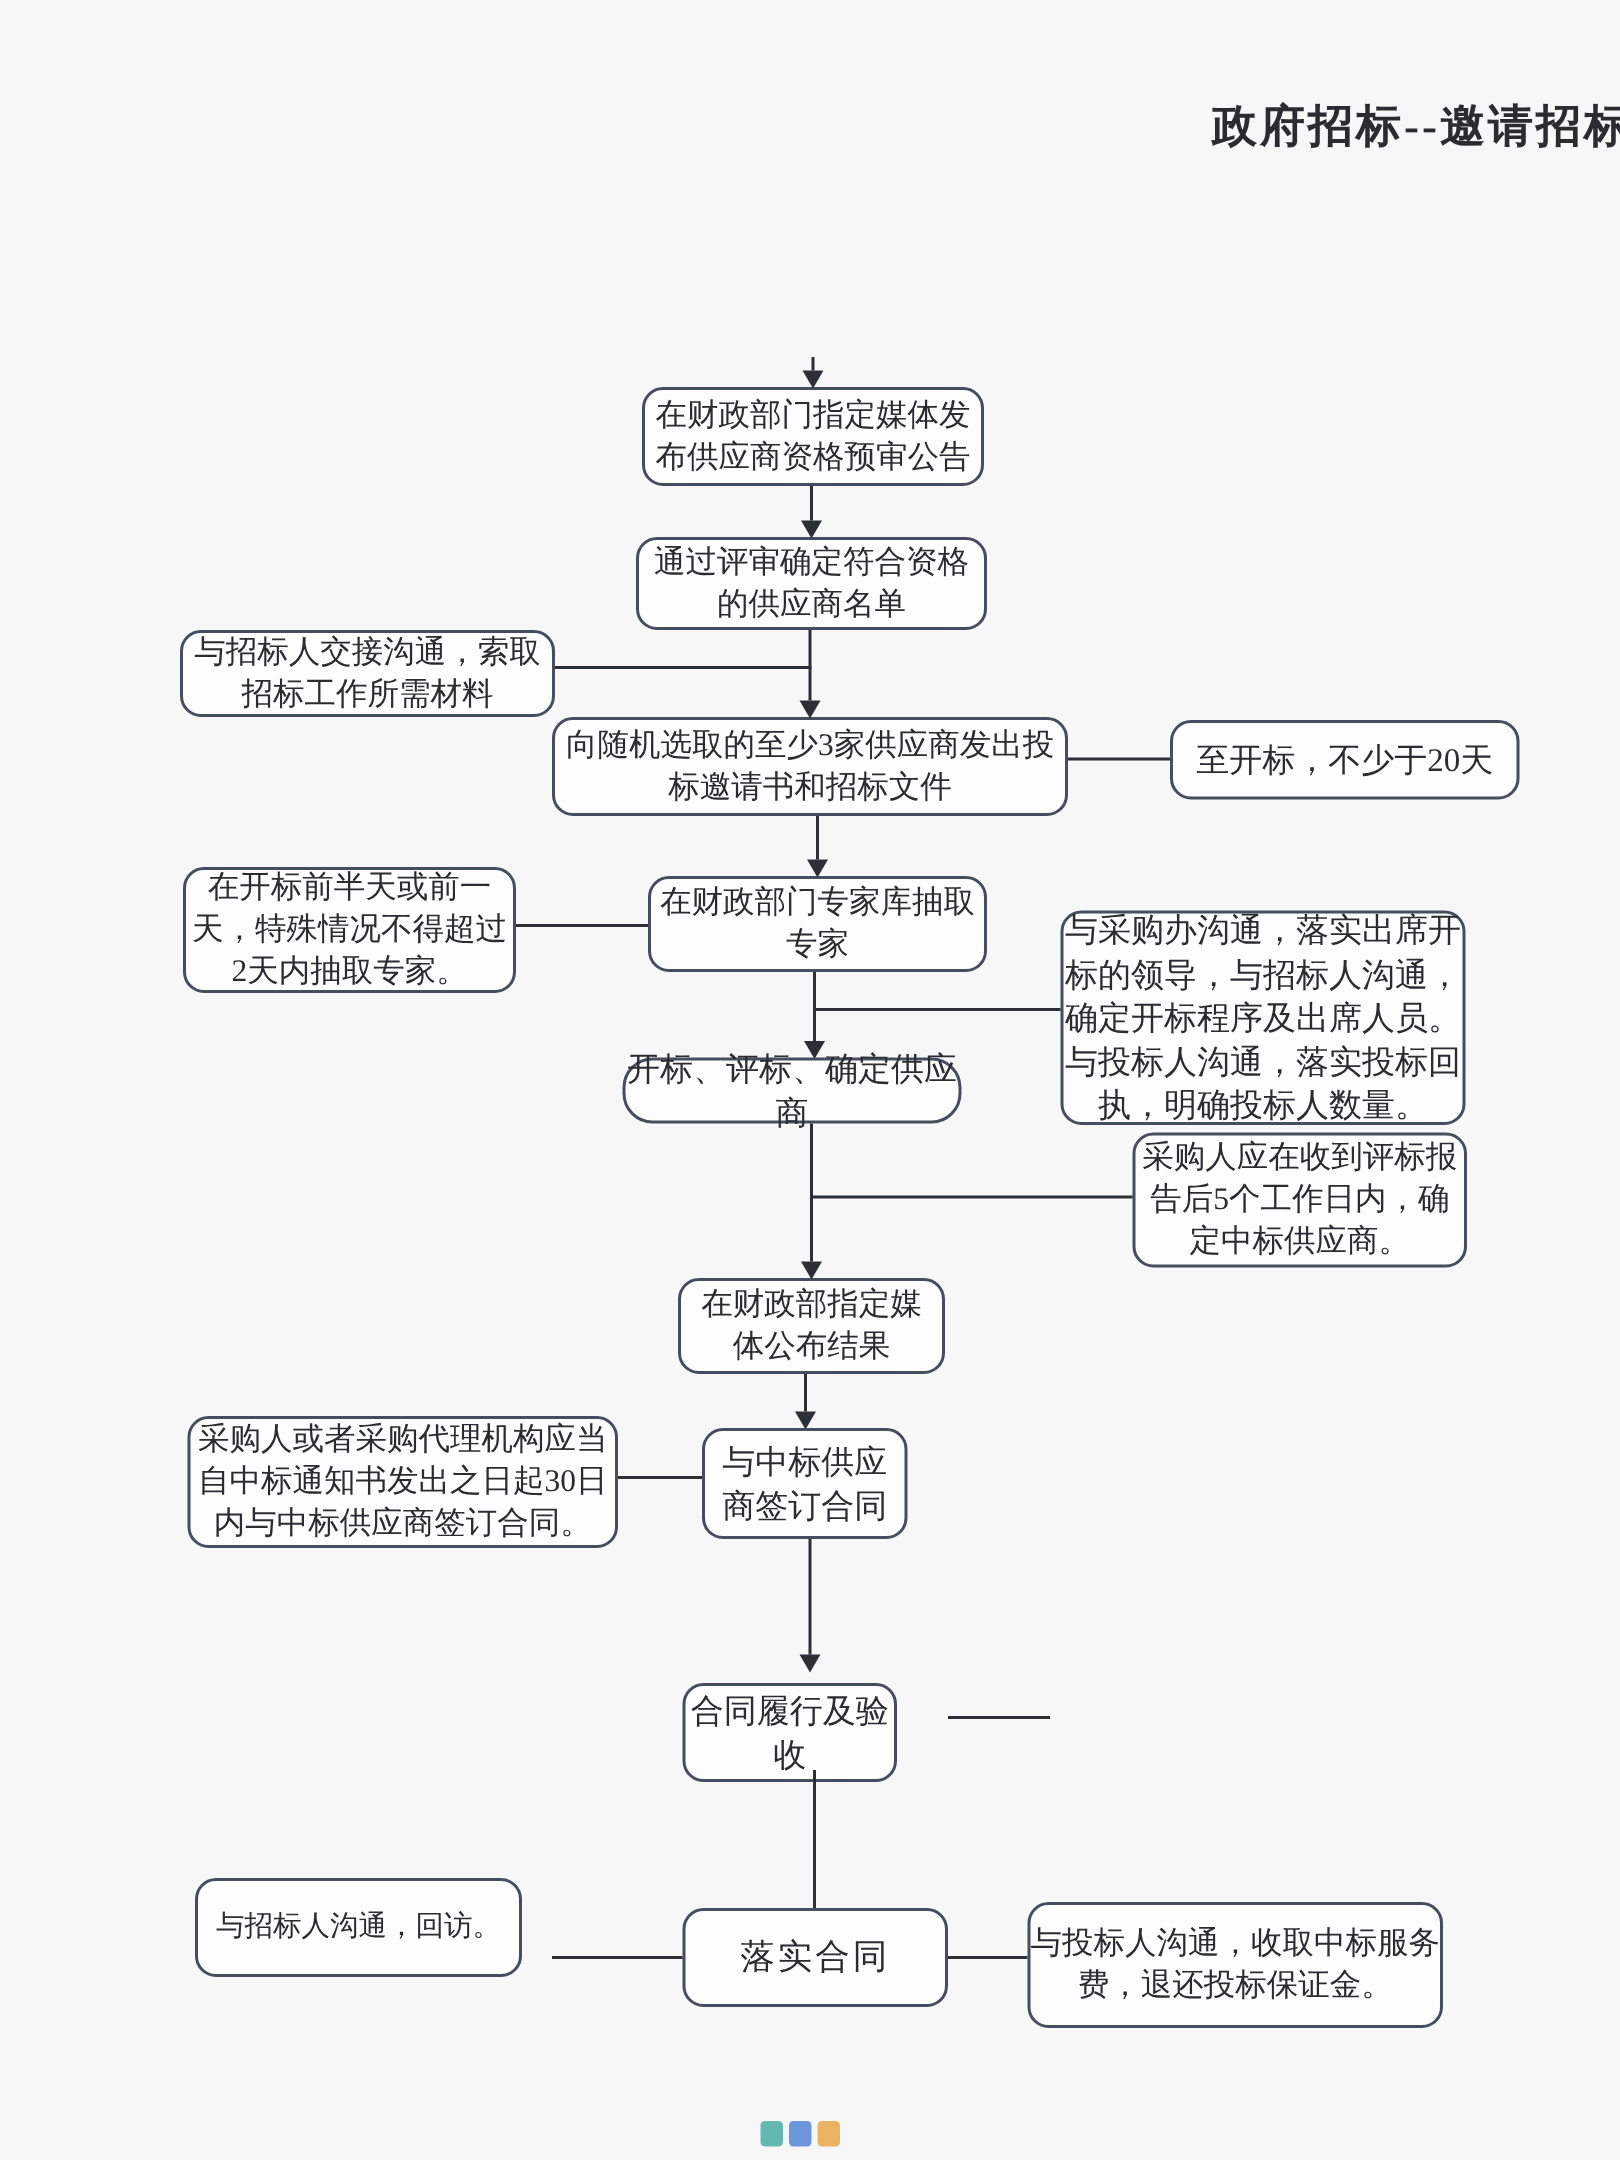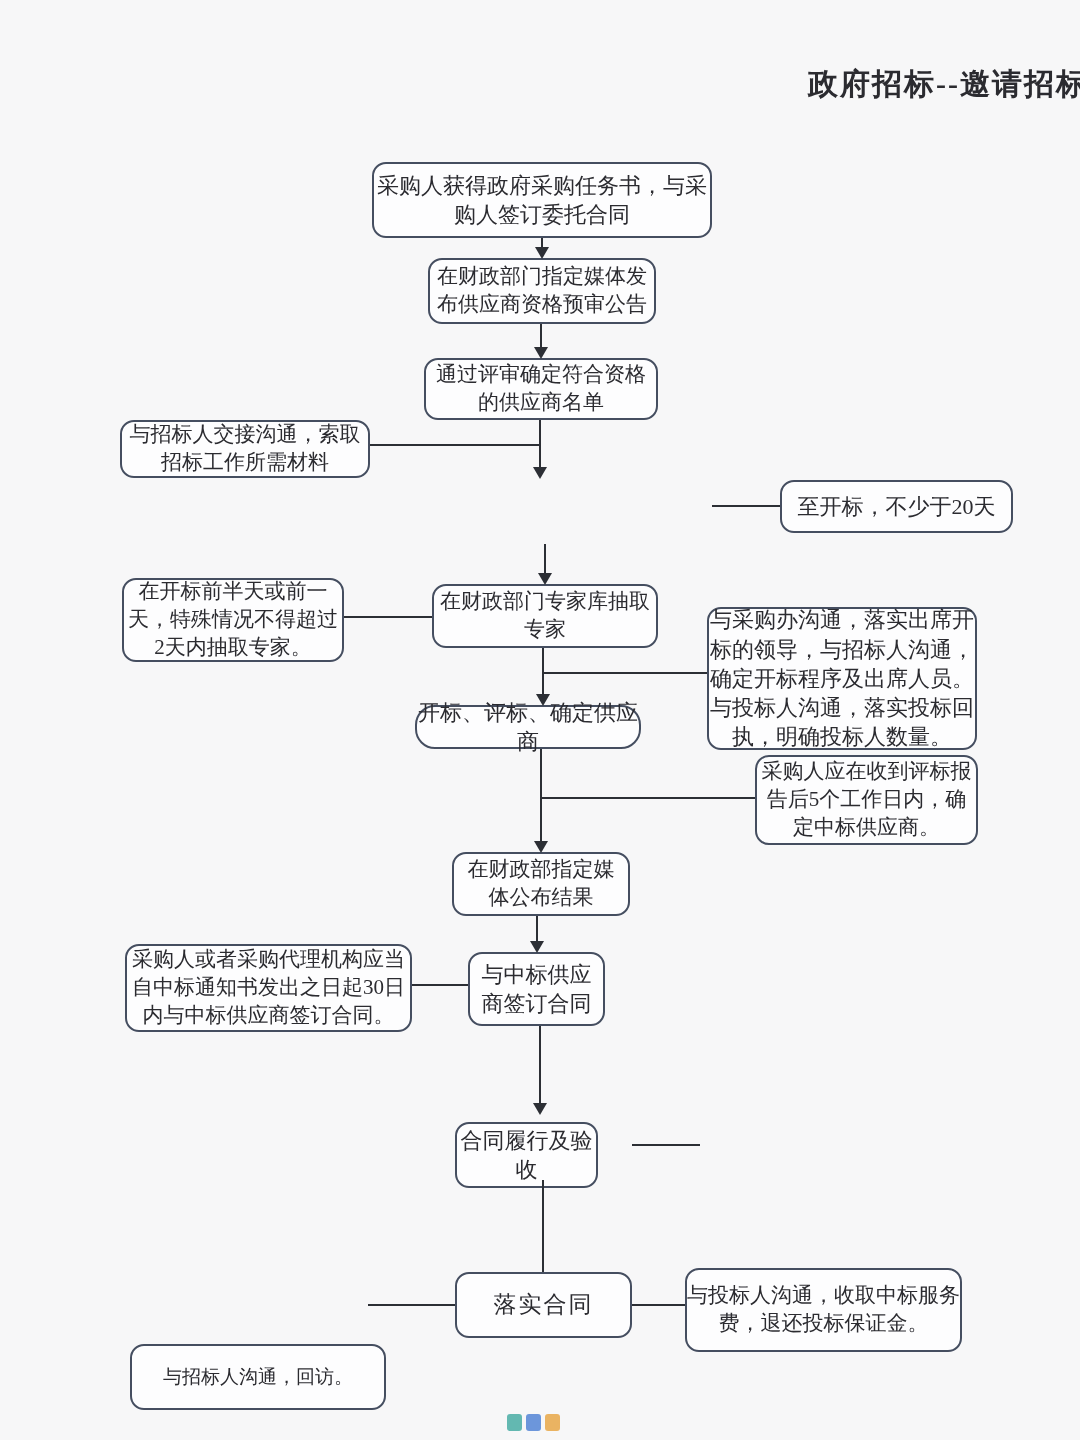--- a/index.html
+++ b/index.html
@@ -33,31 +33,31 @@
   .watermark{position:absolute;left:507px;top:1414px;display:flex;gap:4px;align-items:center;opacity:.8}
   .wm{width:15px;height:17px;border-radius:3px;}
 </style>
 </head>
 <body>
 
 <div class="canvas">
 
   <div class="page-title">政府招标--邀请招标</div>
 
-  <div class="node fs22" style="left:372px;top:162px;width:340px;height:76px">
-    <span class="lbl">采购人获得政府采购任务书，与采
-购人签订委托合同</span>
-  </div>
   <div class="node fs21" style="left:428px;top:258px;width:228px;height:66px">
     <span class="lbl">在财政部门指定媒体发
 布供应商资格预审公告</span>
   </div>
   <div class="node fs21" style="left:424px;top:358px;width:234px;height:62px">
     <span class="lbl">通过评审确定符合资格
 的供应商名单</span>
+  </div>
+  <div class="node fs21" style="left:368px;top:478px;width:344px;height:66px">
+    <span class="lbl">向随机选取的至少3家供应商发出投
+标邀请书和招标文件</span>
   </div>
   <div class="node fs21" style="left:432px;top:584px;width:226px;height:64px">
     <span class="lbl">在财政部门专家库抽取
 专家</span>
   </div>
   <div class="node fs22" style="left:415px;top:705px;width:226px;height:44px;border-radius:20px">
     <span class="lbl">开标、评标、确定供应商</span>
   </div>
   <div class="node fs21" style="left:452px;top:852px;width:178px;height:64px">
     <span class="lbl">在财政部指定媒
@@ -96,21 +96,21 @@
   <div class="node fs21" style="left:755px;top:755px;width:223px;height:90px">
     <span class="lbl">采购人应在收到评标报
 告后5个工作日内，确
 定中标供应商。</span>
   </div>
   <div class="node fs21" style="left:125px;top:944px;width:287px;height:88px">
     <span class="lbl">采购人或者采购代理机构应当
 自中标通知书发出之日起30日
 内与中标供应商签订合同。</span>
   </div>
-  <div class="node fs19" style="left:130px;top:1344px;width:256px;height:66px">
+  <div class="node fs19" style="left:130px;top:1252px;width:218px;height:66px">
     <span class="lbl">与招标人沟通，回访。</span>
   </div>
   <div class="node fs21" style="left:685px;top:1268px;width:277px;height:84px">
     <span class="lbl">与投标人沟通，收取中标服务
 费，退还投标保证金。</span>
   </div>
 
   <div class="vline" style="left:541px;top:238px;height:9px"></div>
   <div class="arrow" style="left:535px;top:247px"></div>
 

